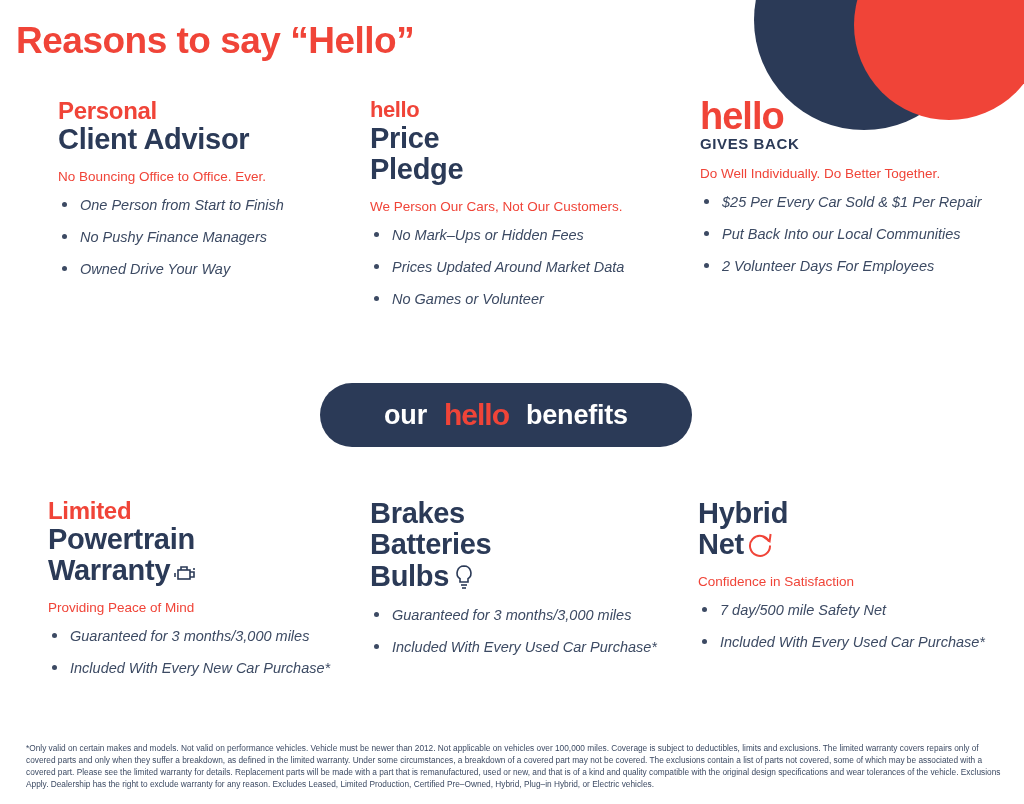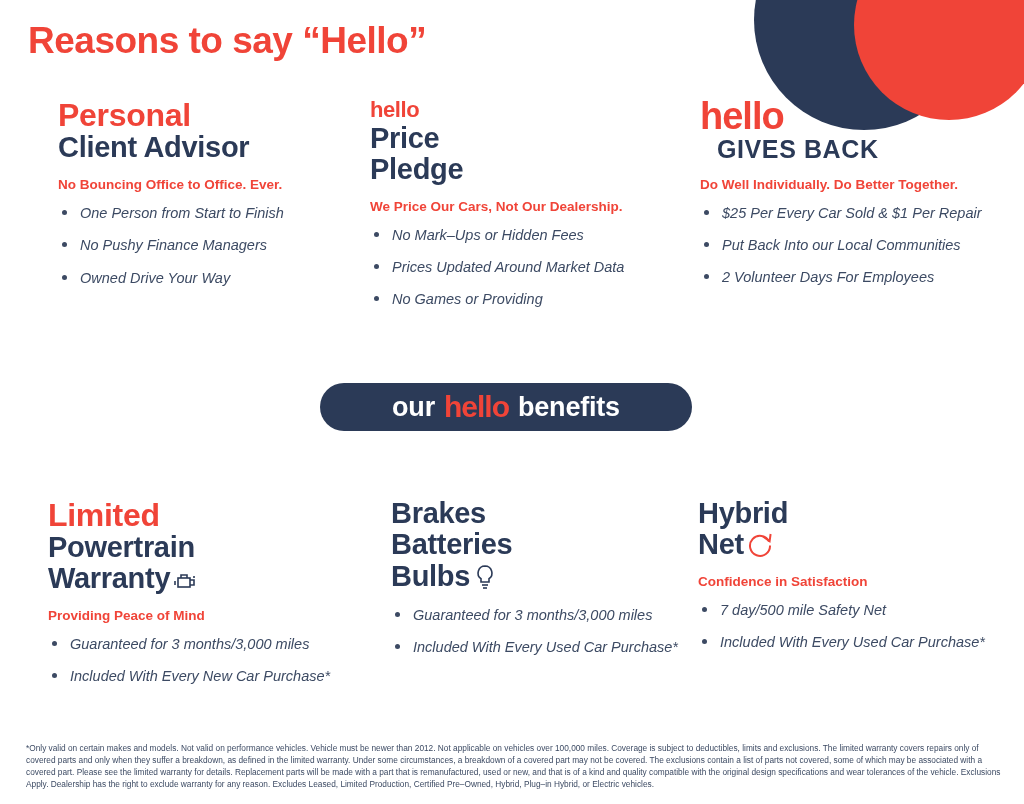--- a/index.html
+++ b/index.html
@@ -47,21 +47,21 @@
     top: 20px;
     width: 190px;
     height: 190px;
     border-radius: 50%;
     background: #f04438;
   }
 
   
   .main-heading {
     position: absolute;
-    left: 28px;
+    left: 16px;
     top: 20px;
     font-size: 37px;
     font-weight: bold;
     color: #f04438;
     letter-spacing: -0.5px;
   }
 
   
   .row {
     position: absolute;
@@ -73,32 +73,32 @@
 
   .col {
     position: absolute;
     top: 0;
   }
   .col-1 { left: 58px; width: 300px; }
   .col-2 { left: 370px; width: 300px; }
   .col-3 { left: 700px; width: 310px; }
 
   .bot-1 { left: 48px; width: 330px; }
-  .bot-2 { left: 370px; width: 320px; margin-left: 21px; }
+  .bot-2 { left: 370px; width: 320px; }
   .bot-3 { left: 698px; width: 320px; }
 
   .card-title {
     line-height: 1.07;
     letter-spacing: -0.3px;
     margin: 0 0 14px 0;
   }
   .t-red {
     color: #f04438;
     font-weight: bold;
-    font-size: 32px;
+    font-size: 24px;
     display: block;
   }
   .t-navy {
     color: #2b3a57;
     font-weight: bold;
     font-size: 29px;
     display: block;
   }
   .t-hello {
     color: #f04438;
@@ -112,30 +112,29 @@
     color: #f04438;
     font-weight: bold;
     font-size: 38px;
     display: block;
     letter-spacing: -1px;
     line-height: 0.95;
   }
   .t-givesback {
     color: #2b3a57;
     font-weight: bold;
-    font-size: 25px;
+    font-size: 15px;
     display: block;
     letter-spacing: 0.6px;
     margin-top: 2px;
-    margin-left: 17px;
   }
 
   .sub-red {
     color: #f04438;
-    font-weight: bold;
+    font-weight: normal;
     font-size: 13.5px;
     margin: 0 0 12px 0;
   }
 
   ul.bullets {
     list-style: none;
     margin: 0;
     padding: 0;
   }
   ul.bullets li {
@@ -157,27 +156,27 @@
     border-radius: 50%;
     background: #3c4a63;
   }
 
   
   .pill {
     position: absolute;
     left: 320px;
     top: 383px;
     width: 372px;
-    height: 48px;
+    height: 64px;
     background: #2b3a57;
     border-radius: 32px;
     display: flex;
     align-items: center;
     justify-content: center;
-    gap: 0px;
+    gap: 8px;
   }
   .pill span {
     font-size: 27px;
     font-weight: bold;
     color: #ffffff;
     letter-spacing: -0.2px;
   }
   .pill .pill-hello {
     color: #f04438;
     font-size: 30px;
@@ -248,25 +247,25 @@
         <li>Owned Drive Your Way</li>
       </ul>
     </div>
 
     <div class="col col-2">
       <div class="card-title">
         <span class="t-hello">hello</span>
         <span class="t-navy">Price</span>
         <span class="t-navy">Pledge</span>
       </div>
-      <p class="sub-red">We Price Our Cars, Not Our Dealership.</p>
+      <p class="sub-red">We Person Our Cars, Not Our Customers.</p>
       <ul class="bullets">
         <li>No Mark–Ups or Hidden Fees</li>
         <li>Prices Updated Around Market Data</li>
-        <li>No Games or Providing</li>
+        <li>No Games or Volunteer</li>
       </ul>
     </div>
 
     <div class="col col-3">
       <div class="card-title">
         <span class="t-hello-big">hello</span>
         <span class="t-givesback">GIVES BACK</span>
       </div>
       <p class="sub-red">Do Well Individually. Do Better Together.</p>
       <ul class="bullets">

